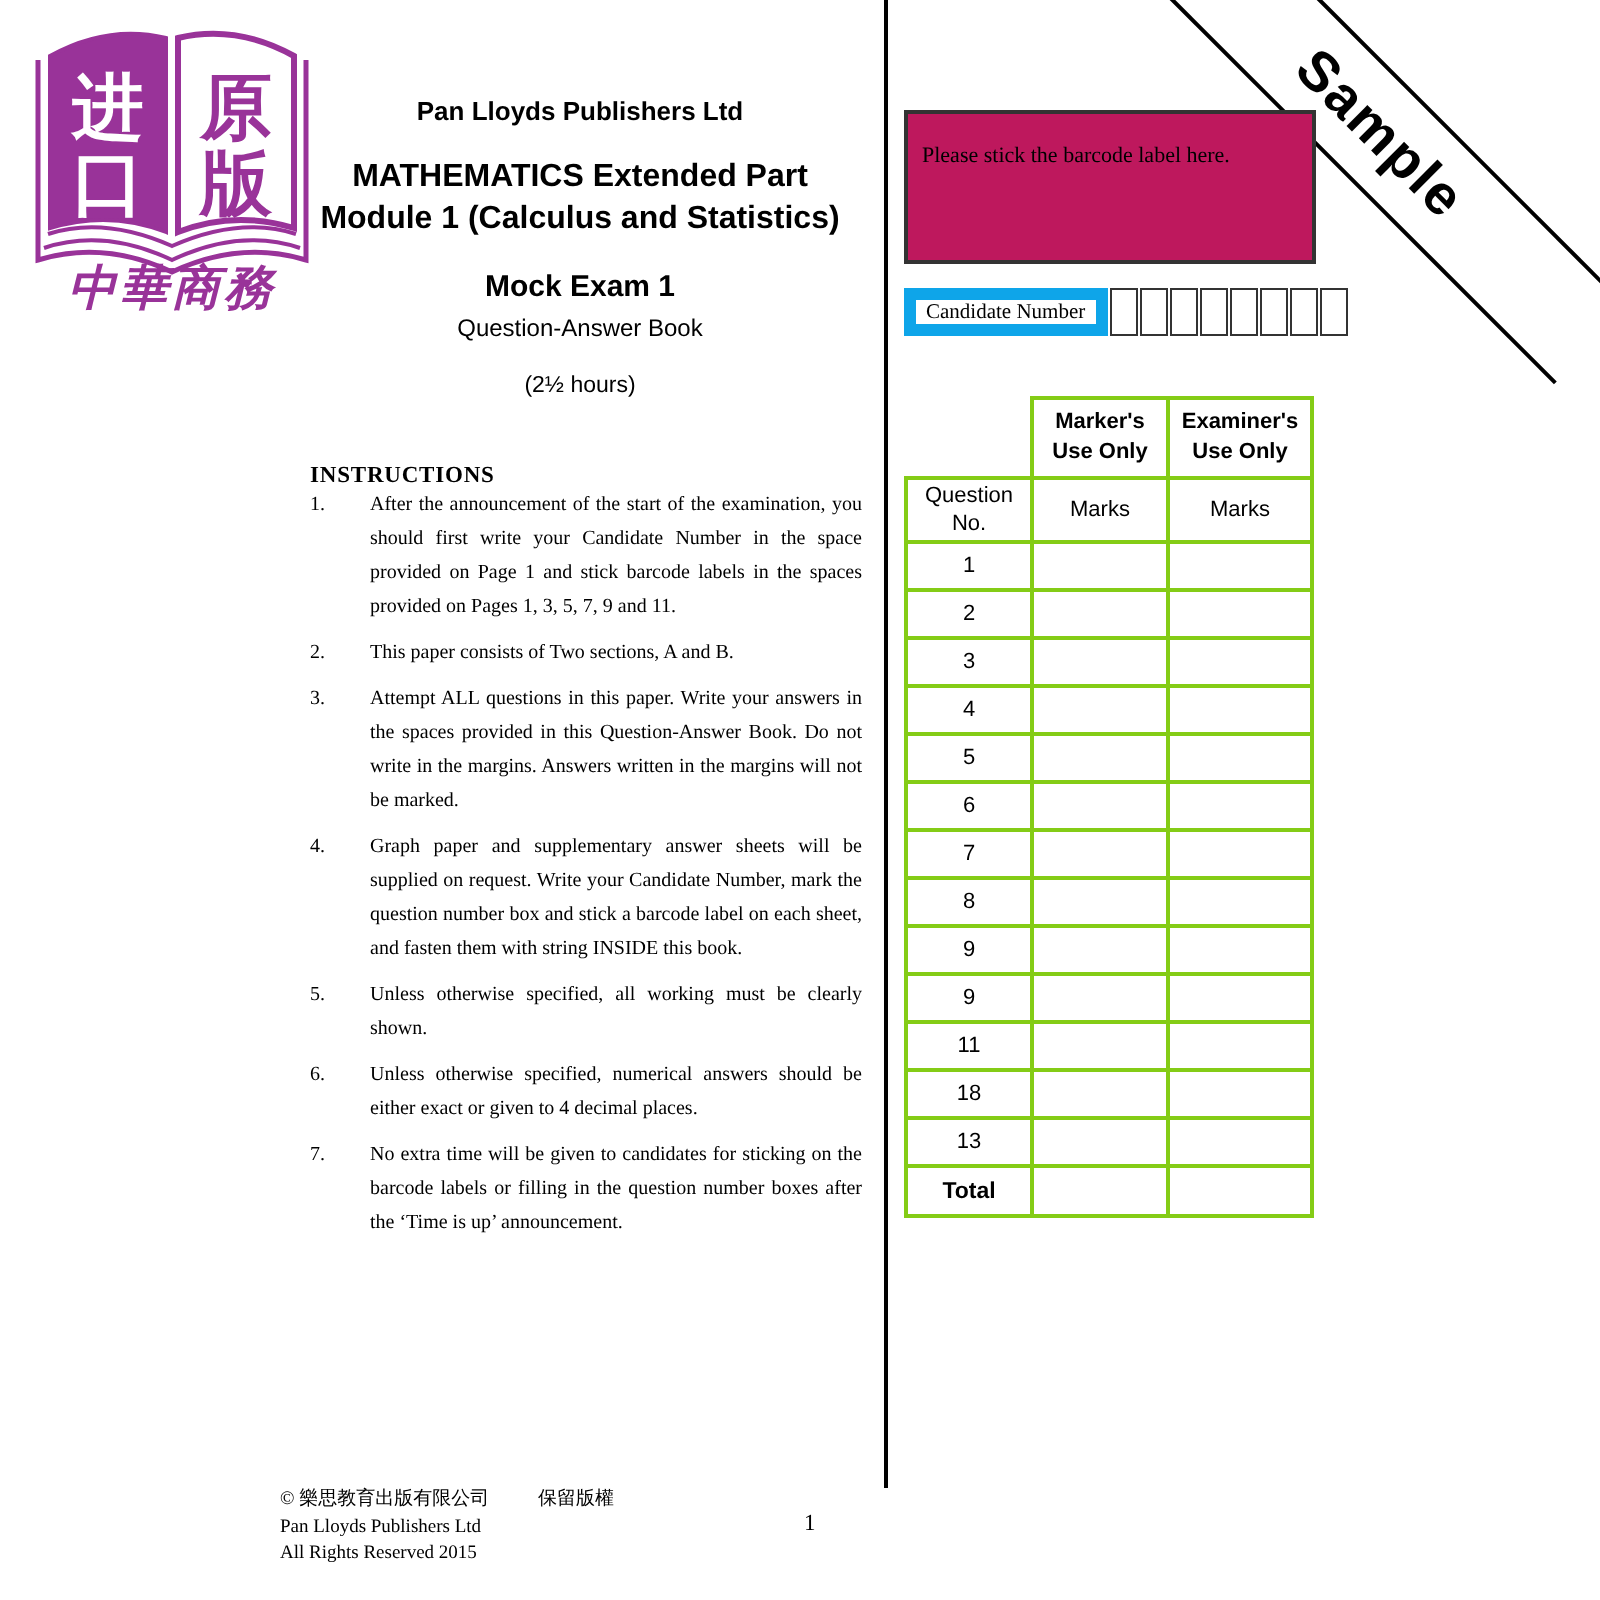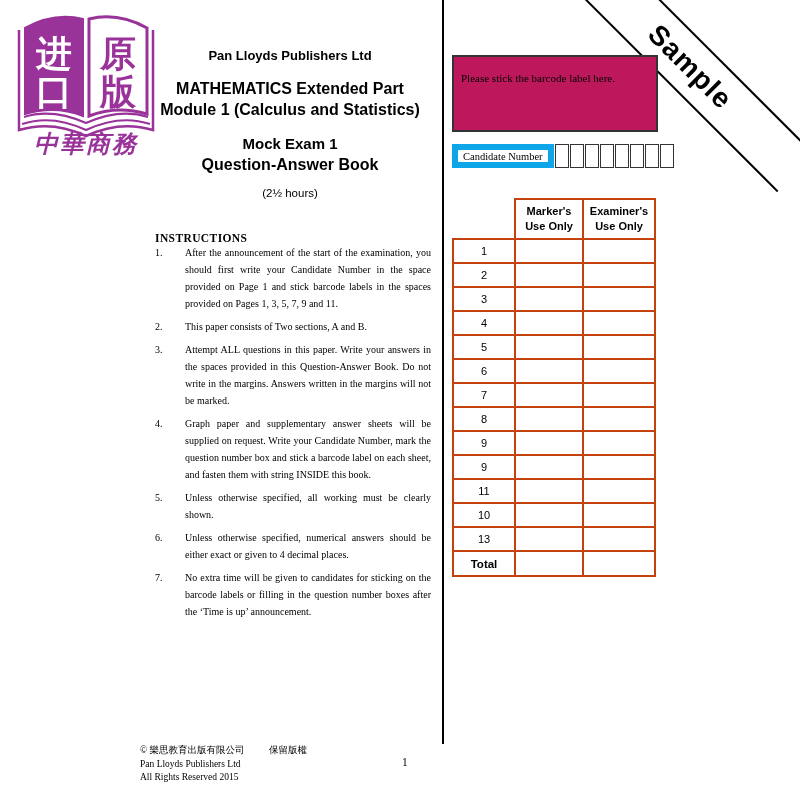--- a/index.html
+++ b/index.html
@@ -19,21 +19,21 @@
     font-size:28px;letter-spacing:1px;z-index:1;
   }
 
   
   .header-block{position:absolute;left:140px;top:48px;width:300px;text-align:center;
     font-family:"Liberation Sans",sans-serif;}
   .hdr-pub{font-size:13px;font-weight:bold;line-height:16px;margin-bottom:14px;}
   .hdr-title{font-size:16px;font-weight:bold;line-height:21px;}
   .hdr-gap{height:14px;}
   .hdr-exam1{font-size:15px;font-weight:bold;line-height:20px;}
-  .hdr-exam2{font-size:16px;font-weight:bold;line-height:21px;}
+  .hdr-exam2{font-size:12px;font-weight:normal;line-height:21px;}
   .hdr-gap2{height:11px;}
   .hdr-duration{font-size:11.5px;line-height:15px;}
   .hdr-lang{font-size:12px;line-height:15px;}
 
   
   .instructions{position:absolute;left:155px;top:232px;width:276px;
     font-family:"Liberation Serif",serif;font-size:10px;}
   .instr-heading{font-weight:bold;font-size:11.5px;letter-spacing:.4px;margin-bottom:0;}
   .instr-item{display:flex;margin-bottom:6px;}
   .instr-num{width:30px;flex:0 0 30px;line-height:17px;}
@@ -50,21 +50,21 @@
   
   .cand-row{position:absolute;left:452px;top:144px;display:flex;align-items:stretch;z-index:2;height:24px;}
   .cand-label{border:6px solid #0ea5e9;background:#fff;display:flex;align-items:center;
     padding:0 5px;font-size:10.5px;}
   .cand-cells{display:flex;align-items:stretch;}
   .cand-cell{width:12px;border:1.5px solid #333;background:#fff;margin-left:1px;}
 
   
   .marks-table{position:absolute;left:452px;top:198px;border-collapse:collapse;z-index:2;
     font-family:"Liberation Sans",sans-serif;font-size:11px;text-align:center;background:#fff0;}
-  .marks-table td{border:2px solid #c2410c;background:#fff;}
+  .marks-table td{border:2px solid #84cc16;background:#fff;}
   .marks-table td.nocell{border:none;background:transparent;}
   .marks-table .hdr{font-weight:bold;white-space:pre-line;height:36px;line-height:15px;}
   .marks-table .qhdr{white-space:pre-line;height:28px;line-height:14px;}
   .marks-table .mhdr{height:28px;}
   .marks-table .qnum{height:20px;}
   .marks-table .blank{height:20px;}
   .marks-table .total{font-weight:bold;height:21px;font-size:11.5px;margin-left:22px;}
   .col-q{width:59px;} .col-m{width:64px;} .col-e{width:68px;}
 
   
@@ -167,20 +167,26 @@
   <table class="marks-table">
     <tbody>
         <tr>
       <td class="nocell col-q"></td>
       <td class="hdr col-m">Marker's
 Use Only</td>
       <td class="hdr col-e">Examiner's
 Use Only</td>
     </tr>
     <tr>
+      <td class="qhdr col-q">Question
+No.</td>
+      <td class="mhdr col-m">Marks</td>
+      <td class="mhdr col-e">Marks</td>
+    </tr>
+    <tr>
           <td class="qnum">1</td>
           <td class="blank"></td>
           <td class="blank"></td>
         </tr>
     <tr>
           <td class="qnum">2</td>
           <td class="blank"></td>
           <td class="blank"></td>
         </tr>
     <tr>
@@ -222,21 +228,21 @@
           <td class="qnum">9</td>
           <td class="blank"></td>
           <td class="blank"></td>
         </tr>
     <tr>
           <td class="qnum">11</td>
           <td class="blank"></td>
           <td class="blank"></td>
         </tr>
     <tr>
-          <td class="qnum">10</td>
+          <td class="qnum">18</td>
           <td class="blank"></td>
           <td class="blank"></td>
         </tr>
     <tr>
           <td class="qnum">13</td>
           <td class="blank"></td>
           <td class="blank"></td>
         </tr>
     <tr>
       <td class="total">Total</td>

